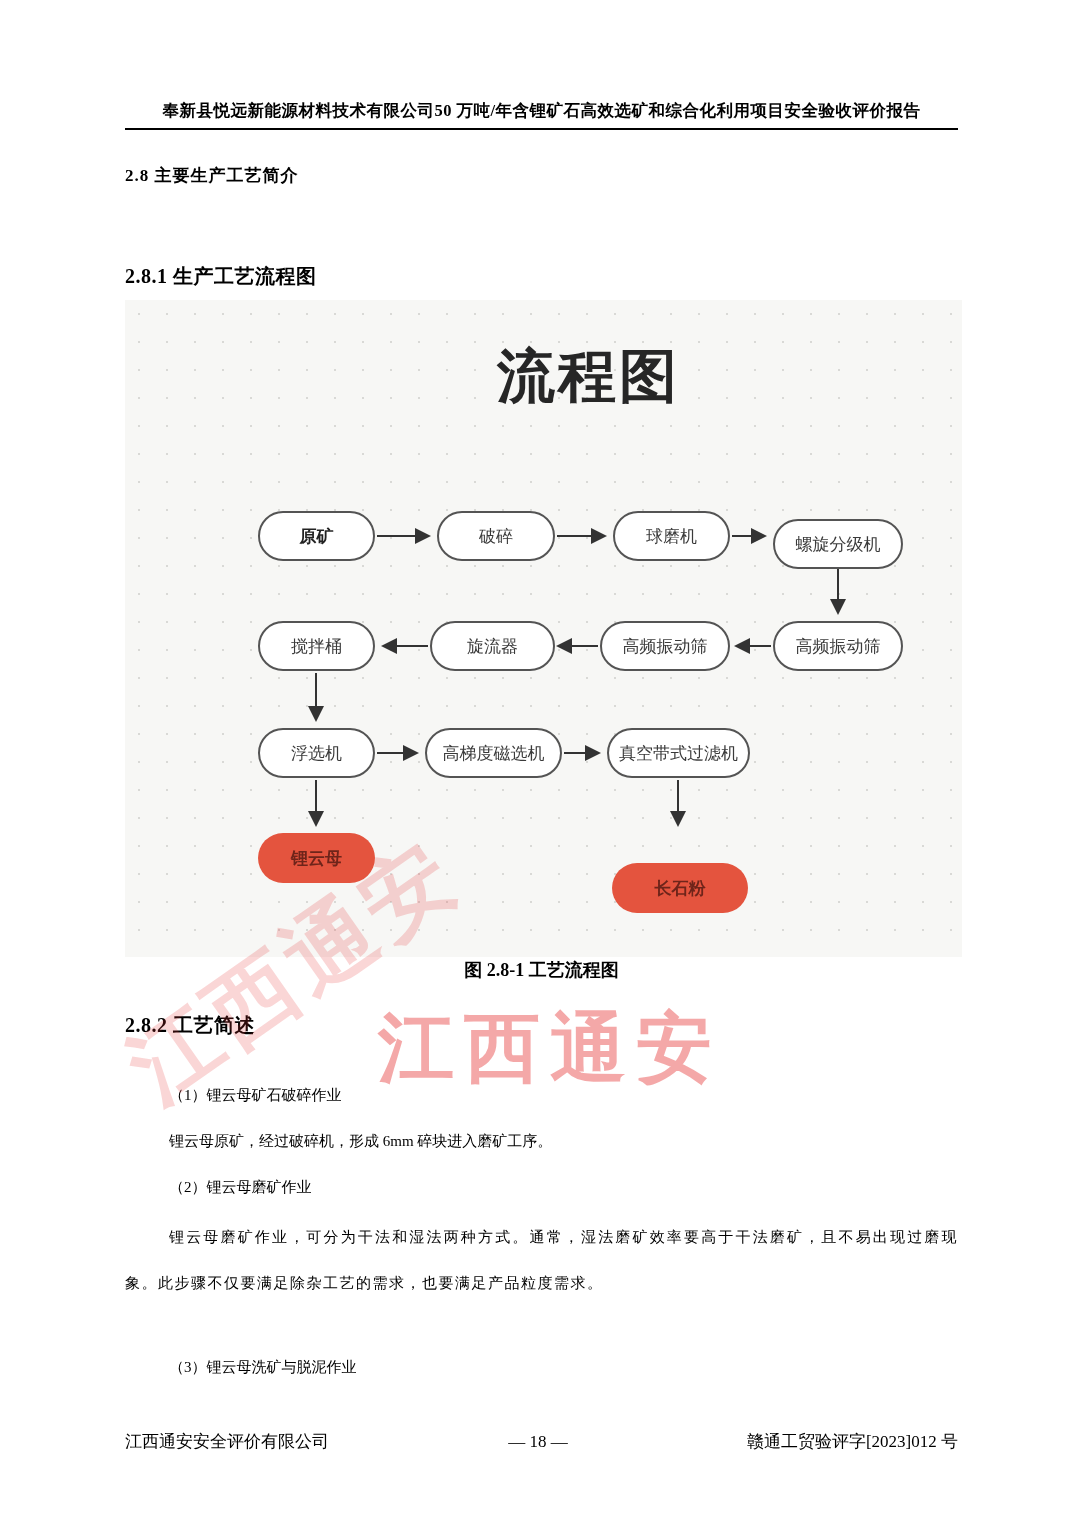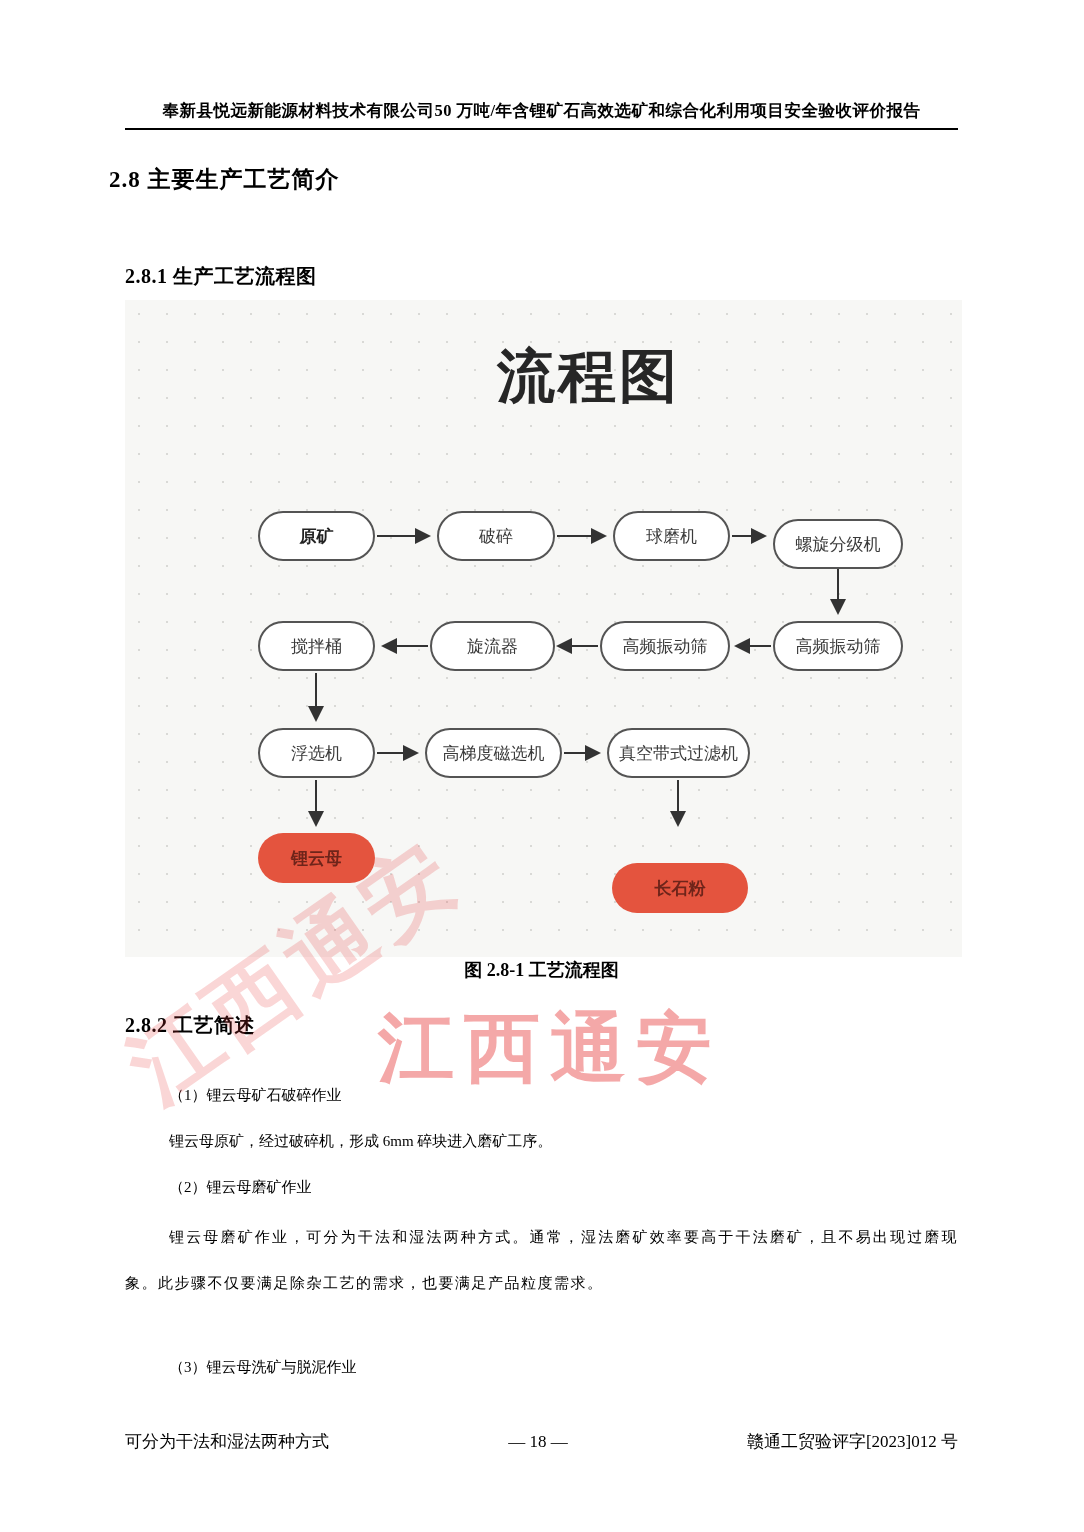--- a/index.html
+++ b/index.html
@@ -13,21 +13,21 @@
   }
   .page { position: absolute; inset: 0; }
 
   .doc-header {
     position: absolute; left: 125px; width: 833px; top: 100px;
     text-align: center; font-weight: bold; font-size: 16.5px;
     padding-bottom: 6px; border-bottom: 2.5px solid #000;
     letter-spacing: 0.5px;
   }
 
-  .h-main { position: absolute; left: 109px; top: 164px; font-size: 23px; font-weight: bold; letter-spacing: 1px; }
+  .h-main { position: absolute; left: 125px; top: 164px; font-size: 17px; font-weight: bold; letter-spacing: 1px; }
   .h-sub  { position: absolute; left: 125px; font-size: 20px; font-weight: bold; letter-spacing: 0.5px; }
   .h-281 { top: 232px; margin-top: 31px; }
   .h-282 { top: 1012px; }
 
   
   .chart {
     position: absolute; left: 125px; top: 300px; width: 837px; height: 657px;
     background-color: #f7f7f5;
     background-image: radial-gradient(circle, #d9d9d6 1.2px, transparent 1.4px);
     background-size: 28px 28px;
@@ -155,18 +155,18 @@
   <div class="para p1 indent">（1）锂云母矿石破碎作业</div>
   <div class="para p2 indent">锂云母原矿，经过破碎机，形成 6mm 碎块进入磨矿工序。</div>
   <div class="para p3 indent">（2）锂云母磨矿作业</div>
   <div class="para p4">锂云母磨矿作业，可分为干法和湿法两种方式。通常，湿法磨矿效率要高于干法磨矿，且不易出现过磨现象。此步骤不仅要满足除杂工艺的需求，也要满足产品粒度需求。</div>
   <div class="para p5 indent">（3）锂云母洗矿与脱泥作业</div>
 
   <div class="wm wm-d">江西通安</div>
   <div class="wm wm-h">江西通安</div>
 
   <div class="footer">
-    <span>可分为干法和湿法两种方式</span>
+    <span>江西通安安全评价有限公司</span>
     <span>— 18 —</span>
     <span>赣通工贸验评字[2023]012 号</span>
   </div>
 
 </div>
 
 </body></html>

